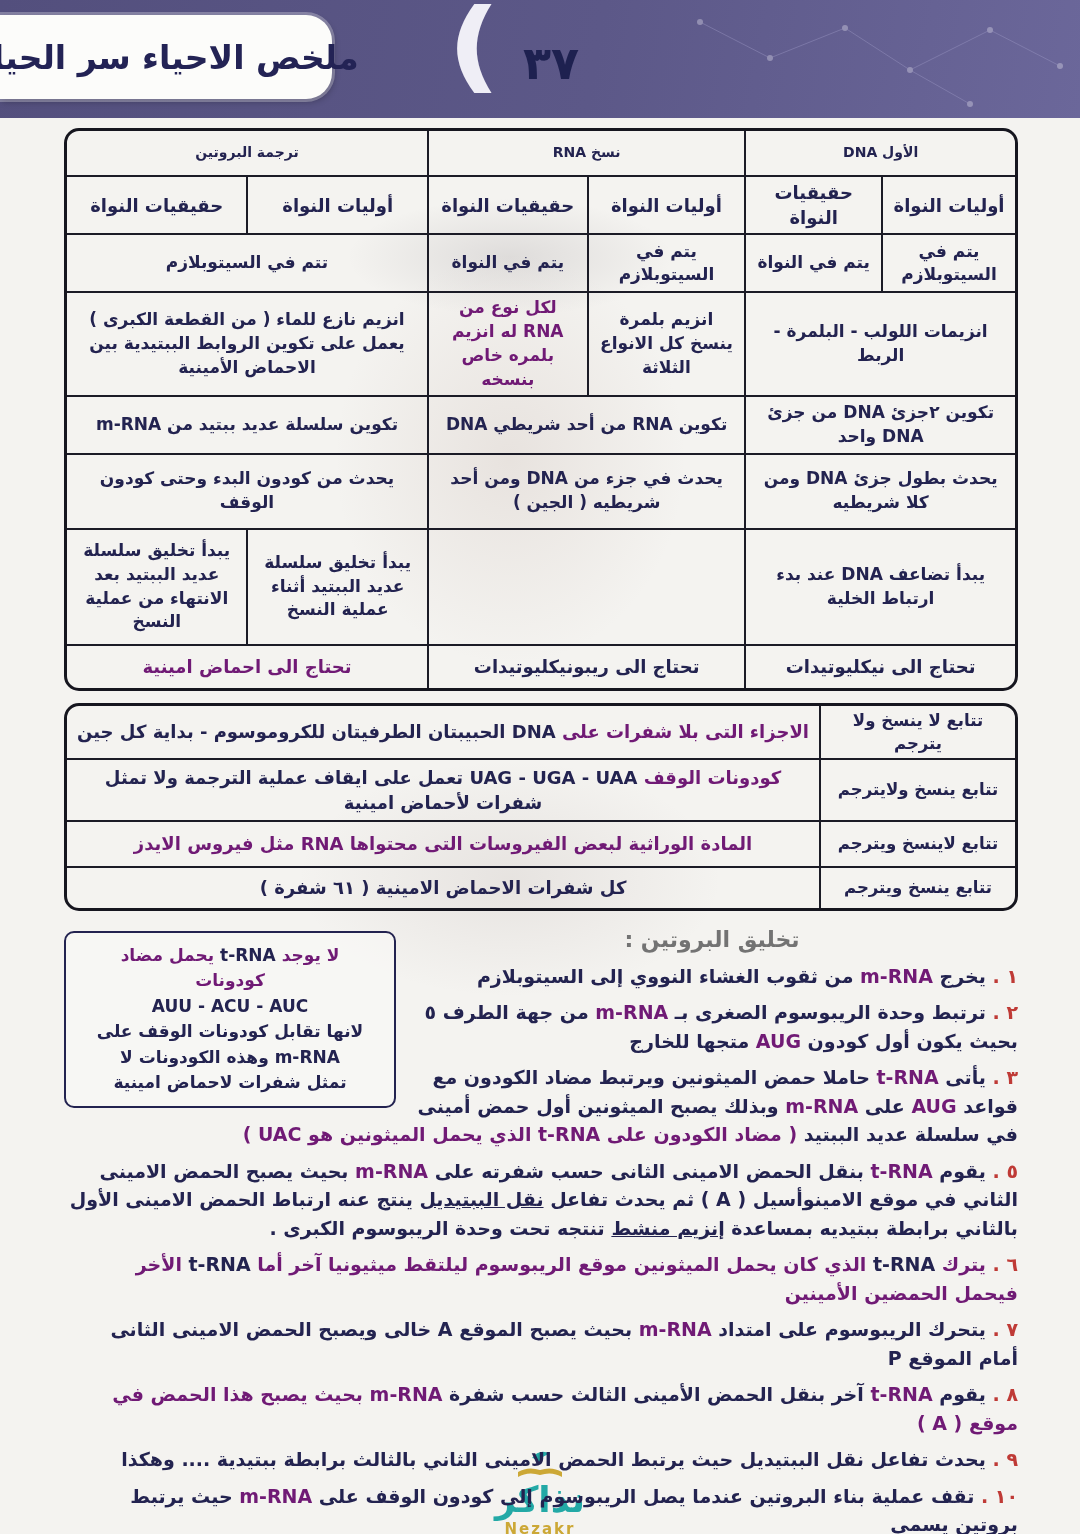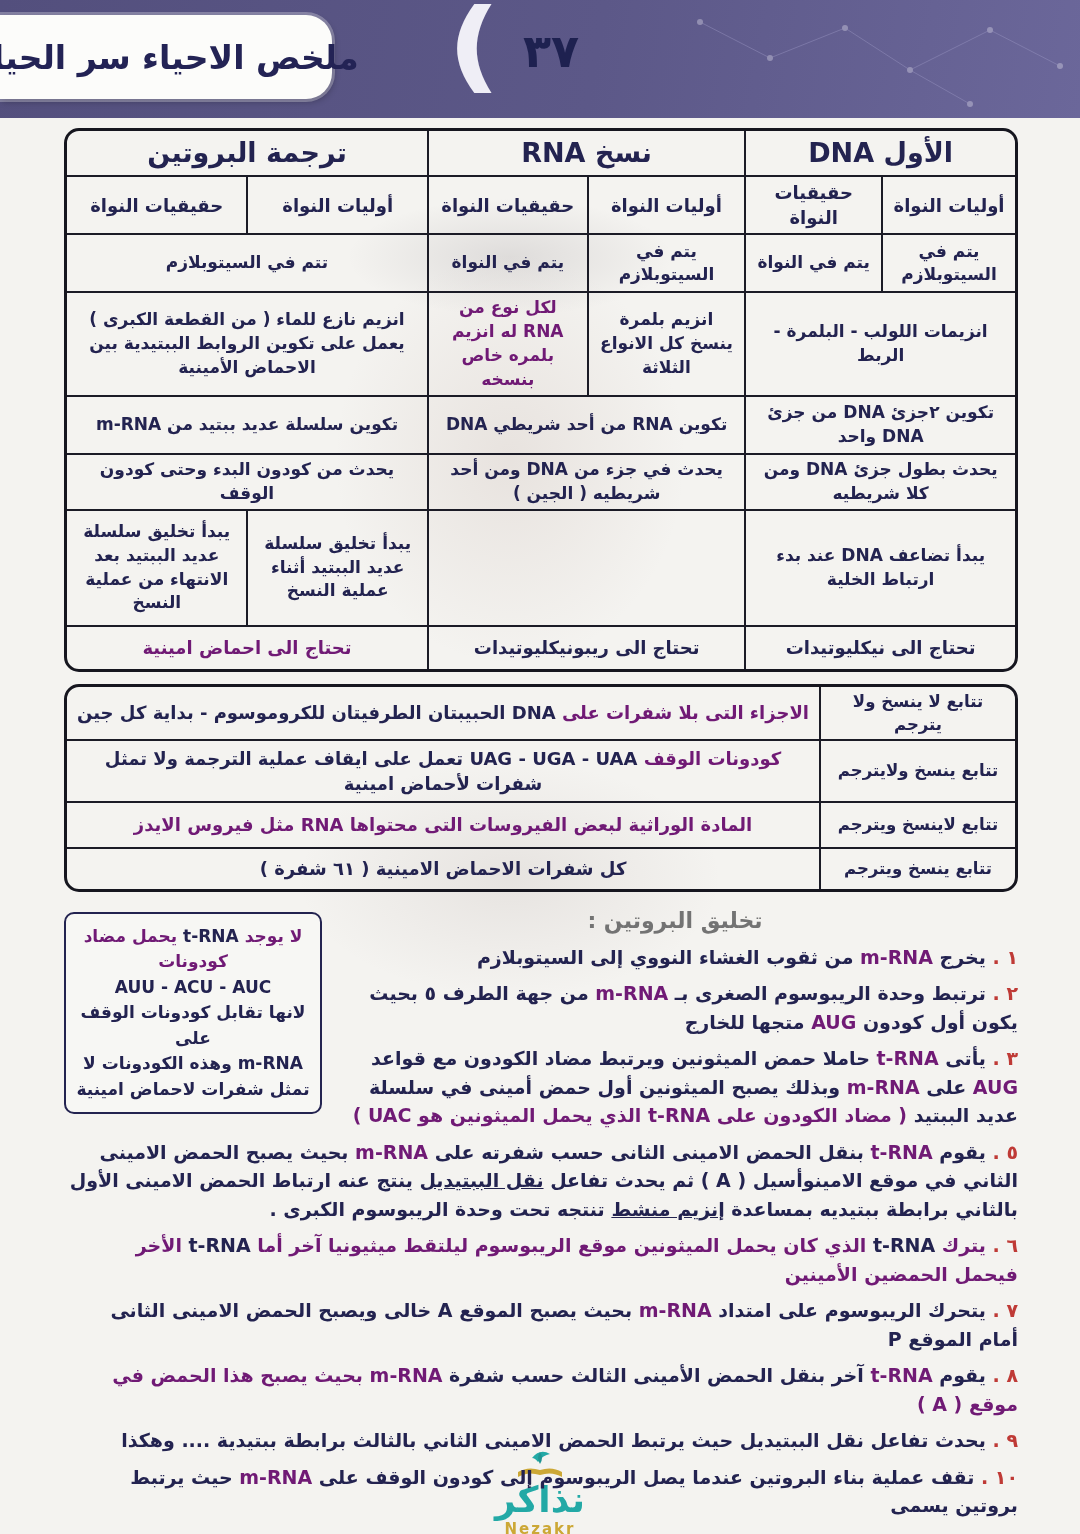--- a/index.html
+++ b/index.html
@@ -9,56 +9,56 @@
 
   
   .topbar { position:relative; height:118px; background:linear-gradient(100deg,#534f7d 0%,#5c5888 55%,#6b679a 100%); z-index:2; }
   .net { position:absolute; right:0; top:0; opacity:.45; }
   .title-box { position:absolute; left:0; top:15px; width:332px; height:84px; background:#fcfcfa;
                border-radius:0 26px 26px 0; display:flex; align-items:center; justify-content:center;
                box-shadow:0 0 0 3px rgba(255,255,255,.28), 2px 3px 6px rgba(0,0,0,.25); }
   .title-box span { font-size:33px; font-weight:bold; color:#232355; white-space:nowrap; }
   .bracket { position:absolute; left:447px; top:-14px; font-size:118px; color:#efeef6; font-weight:bold;
              transform:scaleY(.85); line-height:1; }
-  .page-num { position:absolute; left:523px; top:24px; font-size:46px; font-weight:bold; color:#1e2150; }
+  .page-num { position:absolute; left:523px; top:36px; font-size:46px; font-weight:bold; color:#1e2150; }
 
   
   .face-wm { position:absolute; top:190px; left:220px; width:580px; height:840px; z-index:0; pointer-events:none;
     background:
       radial-gradient(ellipse 40% 10% at 50% 8%, rgba(90,80,88,.14), rgba(90,80,88,0) 70%),
       radial-gradient(ellipse 42% 34% at 50% 32%, rgba(172,146,136,.17), rgba(172,146,136,0) 72%),
       radial-gradient(ellipse 52% 20% at 50% 82%, rgba(150,132,128,.14), rgba(150,132,128,0) 70%);
   }
 
   
   .content { position:relative; z-index:1; padding:10px 62px 0 64px; direction:rtl; }
   .tbl-wrap { border:3px solid #16161f; border-radius:15px; overflow:hidden; background:transparent; }
   .tbl-wrap table { width:calc(100% + 4px); margin:-2px; border-collapse:collapse; direction:rtl; }
   td { border:2px solid #1b1b26; text-align:center; vertical-align:middle; color:#232350;
        font-weight:bold; padding:3px 8px; font-size:17px; line-height:1.4; background:transparent; }
   .red { color:#701a75; }
   .und { text-decoration:underline; }
 
-  .r-title td { height:46px; font-size:27px; }
+  .r-title td { height:46px; font-size:14px; }
   .r-sub td   { height:42px; font-size:18px; }
   .r-place td { height:58px; }
   .r-enzyme td{ height:100px; }
   .r-product td{ height:58px; }
-  .r-extent td{ height:56px; }
+  .r-extent td{ height:75px; }
   .r-timing td{ height:116px; }
   .r-needs td { height:44px; font-size:18px; }
 
   .seq-tbl { margin-top:12px; }
   .seq-tbl td { font-size:18px; }
   .seq-tbl .lbl { width:196px; font-size:16.5px; }
   .sq0 td { height:46px; } .sq1 td { height:62px; } .sq2 td { height:46px; } .sq3 td { height:42px; }
 
   
   .protein { margin-top:12px; direction:rtl; }
-  .note-box { float:left; width:258px; border:2.5px solid #232350; border-radius:10px;
+  .note-box { float:left; width:332px; border:2.5px solid #232350; border-radius:10px;
               padding:10px 6px; text-align:center; font-weight:bold; font-size:17px; line-height:1.5;
               color:#232350; margin:4px 14px 10px 0; background:rgba(250,250,247,.55); }
   .ps-title { text-align:center; font-size:22px; color:#737373; font-weight:bold; margin:16px 4px 10px 0; }
   .steps { padding-left:4px; }
   .step { font-size:19px; font-weight:bold; color:#232350; line-height:1.5; margin-bottom:8px; text-align:right; }
   .step-num { color:#bf3a36; }
 
   
   .logo { position:absolute; bottom:-4px; left:50%; transform:translateX(-50%); z-index:0;
           text-align:center; width:240px; opacity:.92; }

